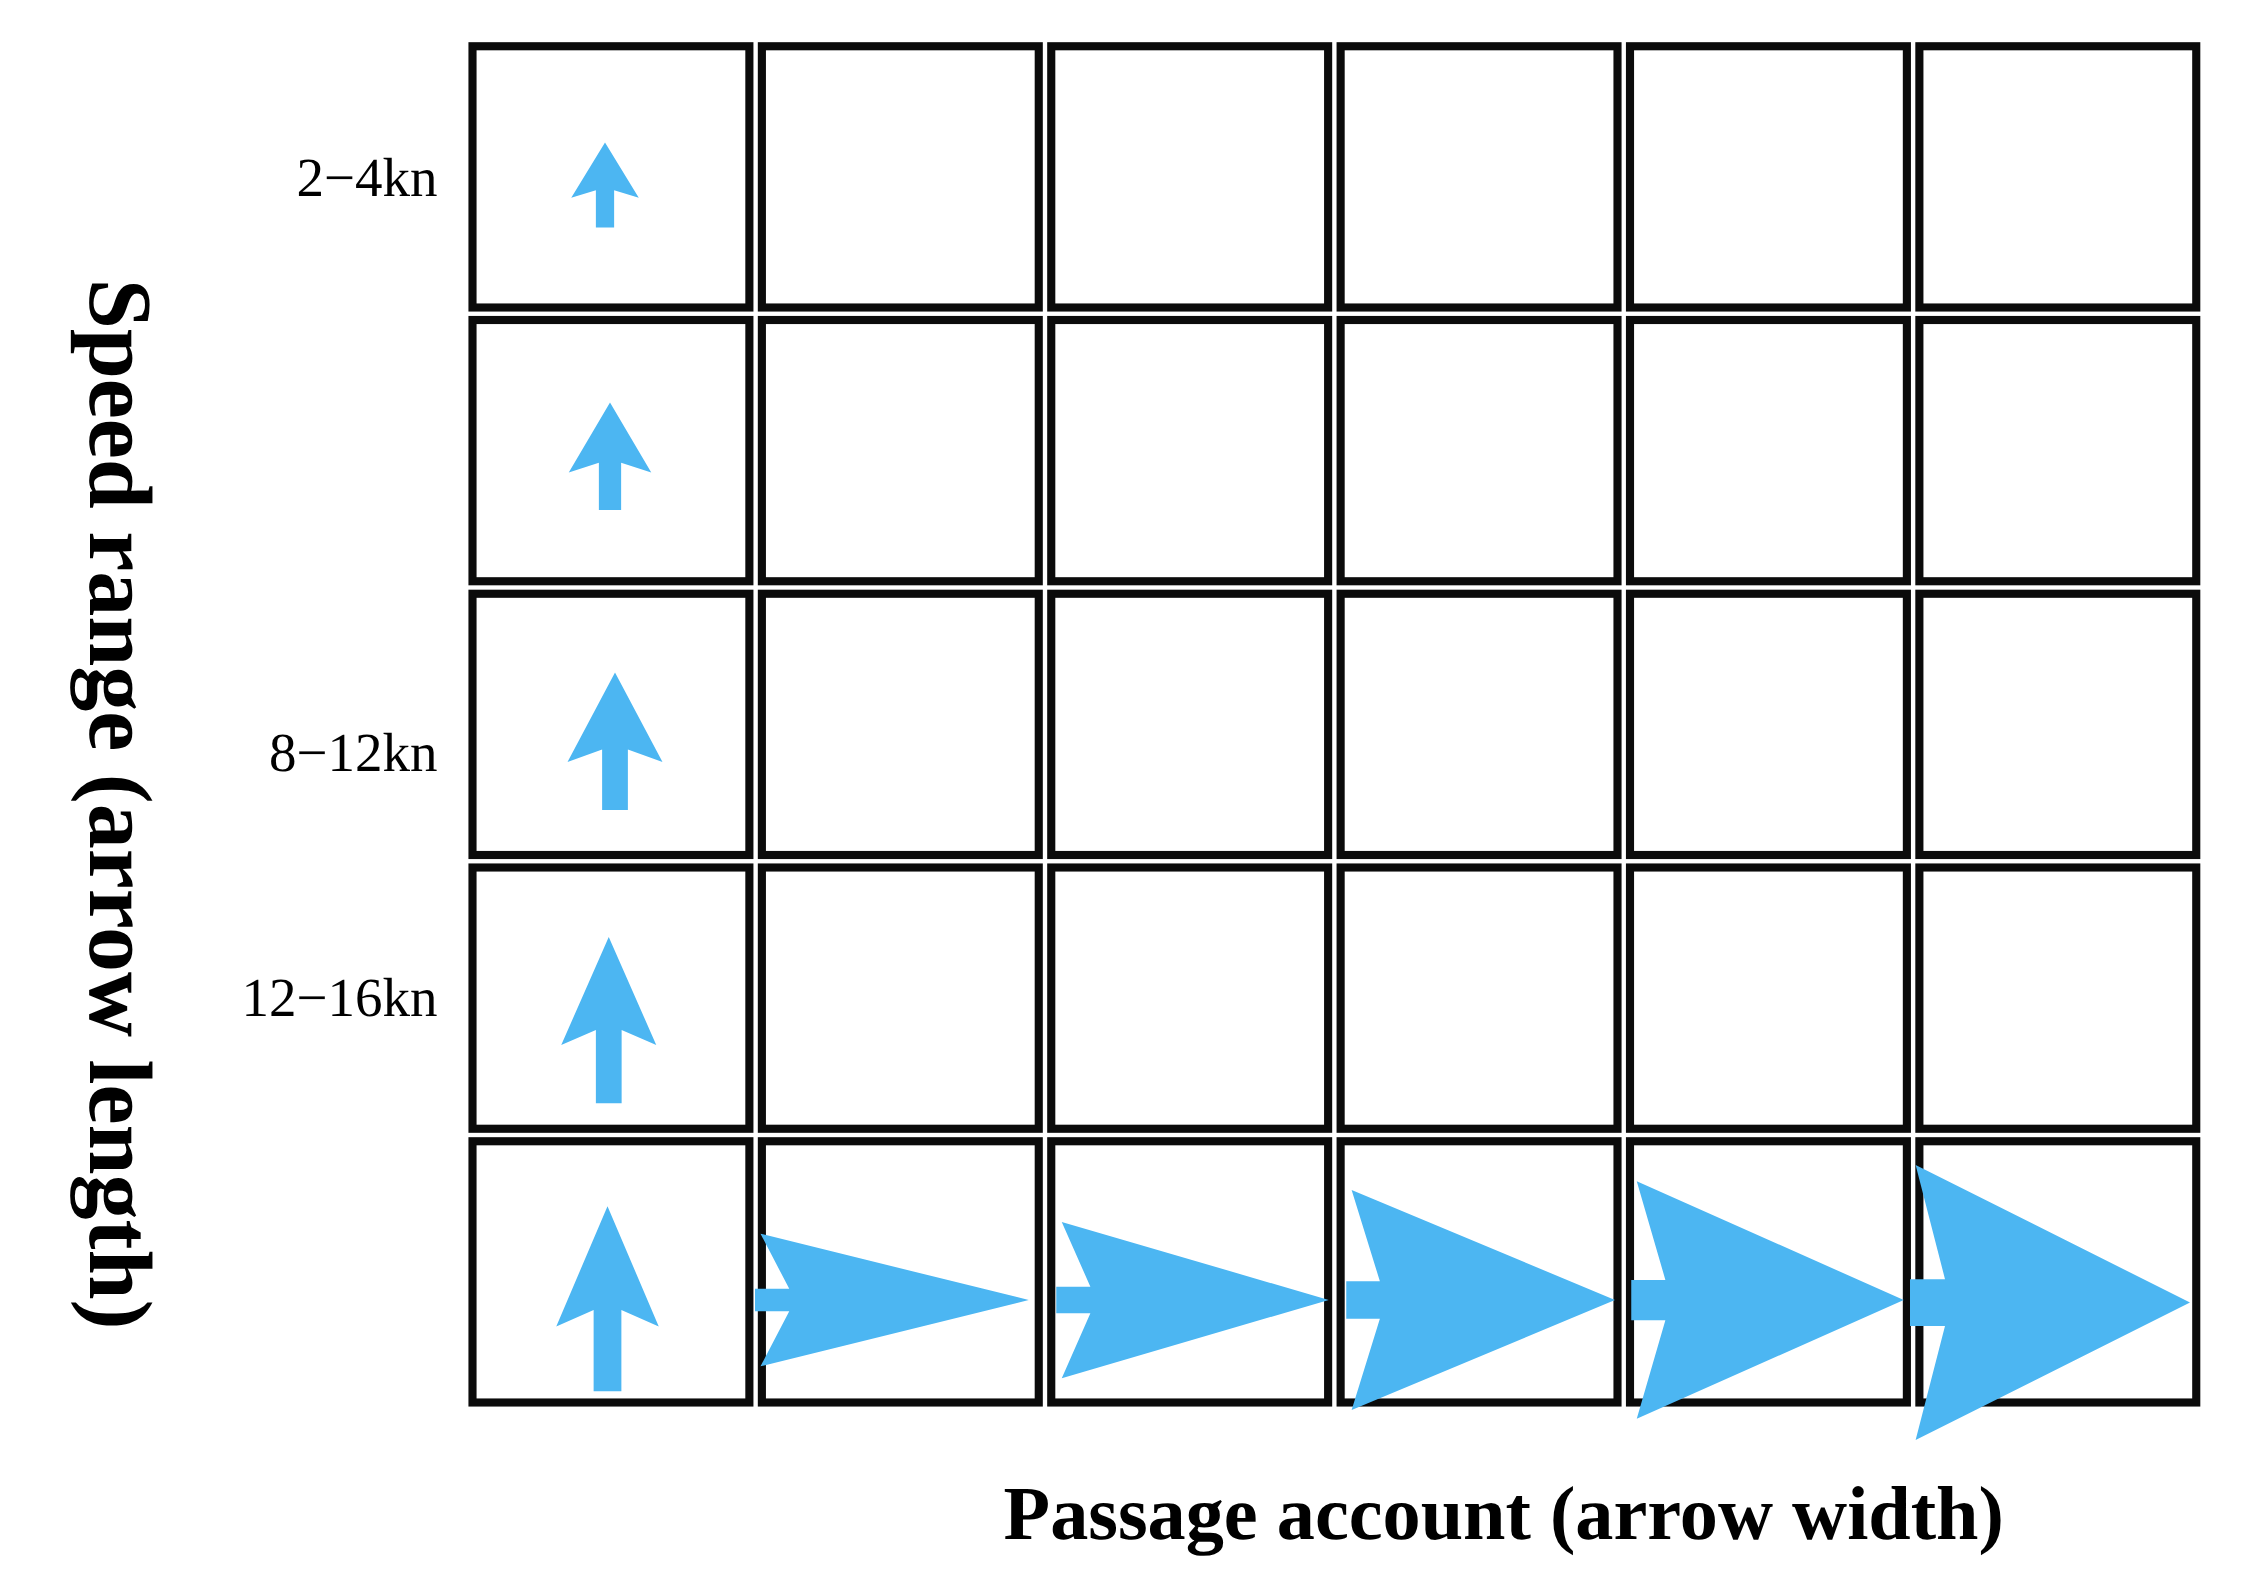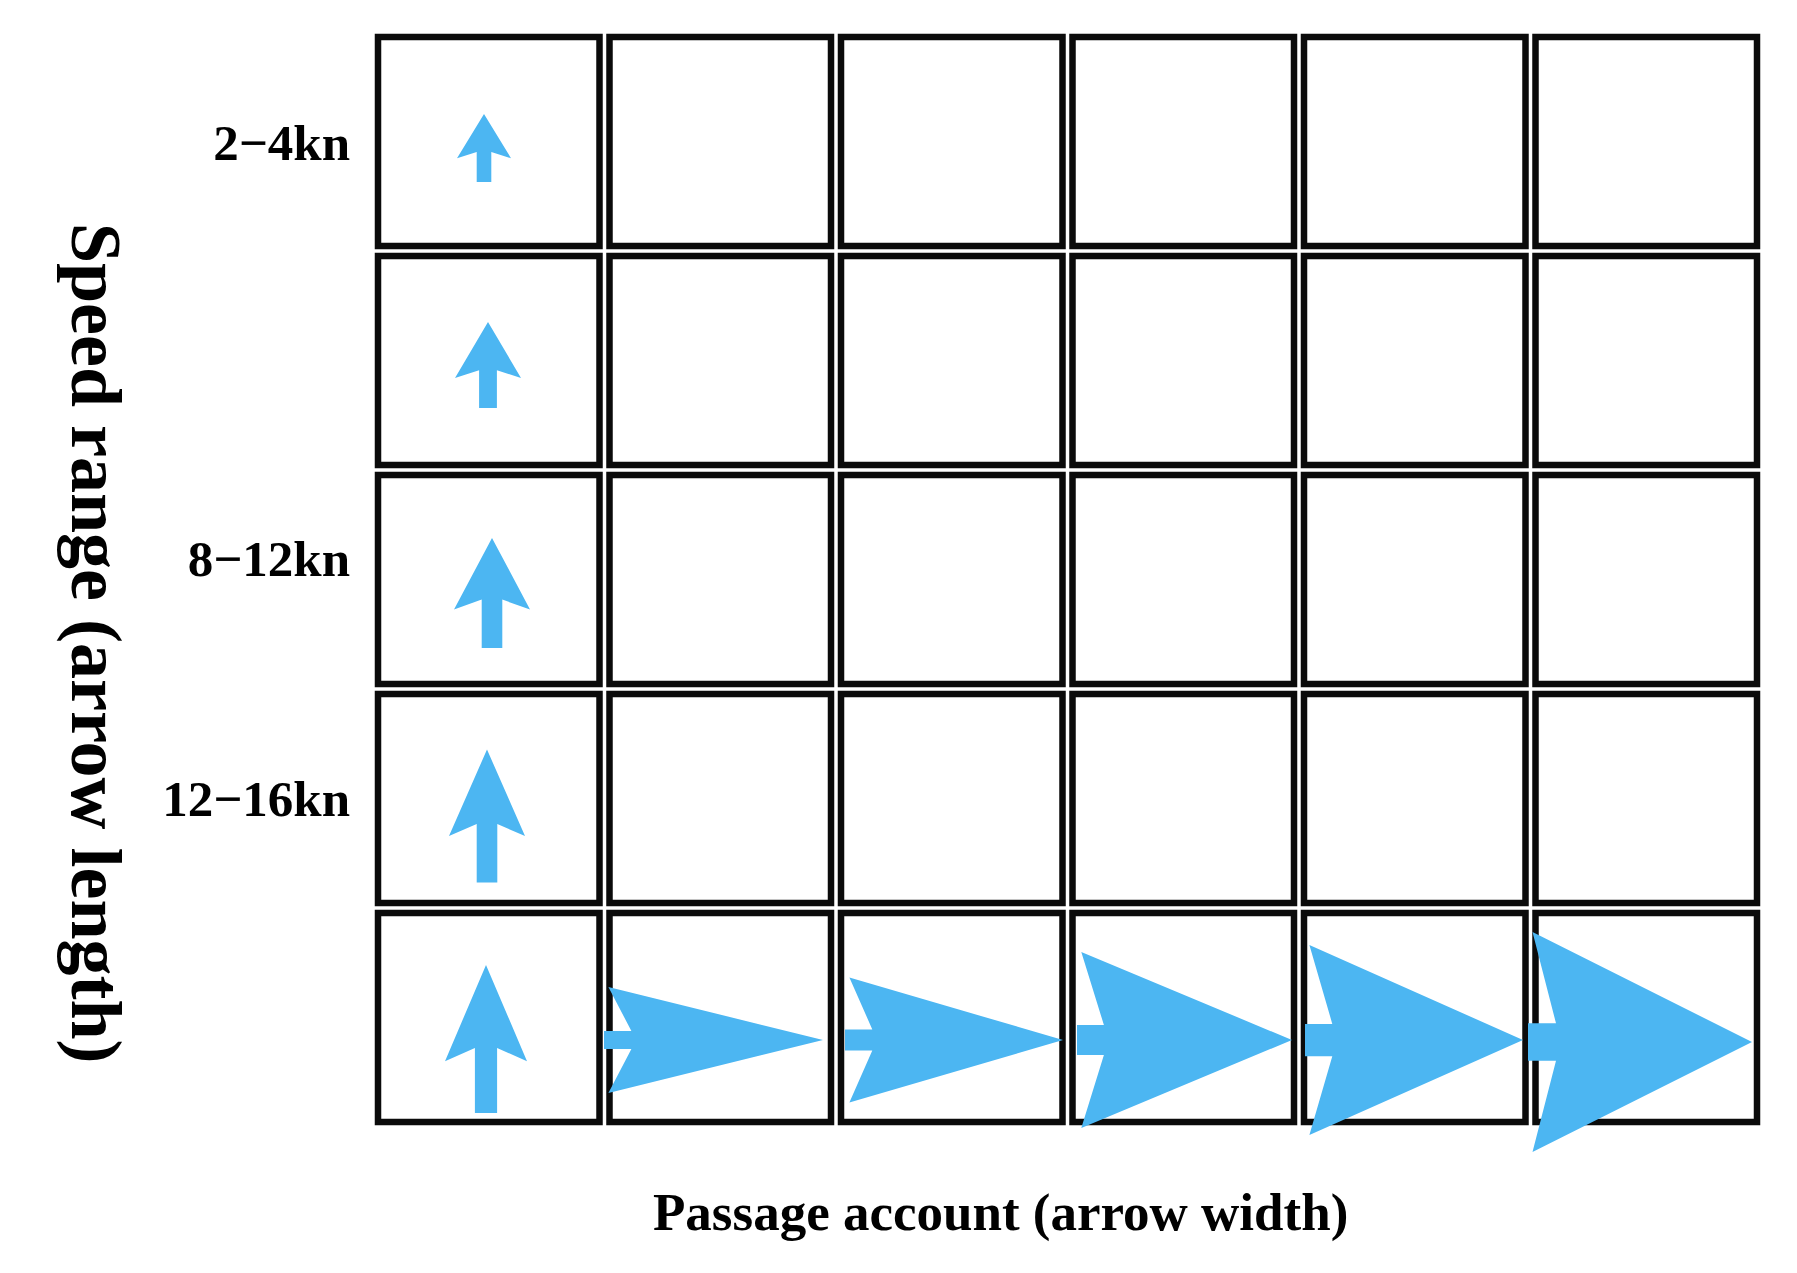--- a/index.html
+++ b/index.html
@@ -9,36 +9,36 @@
     background:#ffffff;
     overflow:hidden;
     font-family:"Liberation Serif","DejaVu Serif",serif;
     color:#000000;
   }
   .diagram-svg{position:absolute;left:0;top:0;}
   .row-label{
     position:absolute;
     left:80px;width:270px;
     text-align:right;
-    font-weight:bold;
-    font-size:51px;
+    font-weight:normal;
+    font-size:44px;
     line-height:70px;
     white-space:nowrap;
   }
   #rl0{top:108px}
   #rl1{top:327px}
-  #rl2{top:524px}
+  #rl2{top:568px}
   #rl3{top:764px}
   #rl4{top:982px}
   .x-axis-title{
     position:absolute;
     left:653px;top:1168px;width:1100px;
-    text-align:left;
+    text-align:center;
     font-weight:bold;
-    font-size:53px;
+    font-size:61px;
     line-height:88px;
     white-space:nowrap;
   }
   .y-axis-title{
     position:absolute;
     left:54px;top:193px;height:900px;
     writing-mode:vertical-rl;
     text-align:center;
     font-weight:bold;
     font-size:72px;

